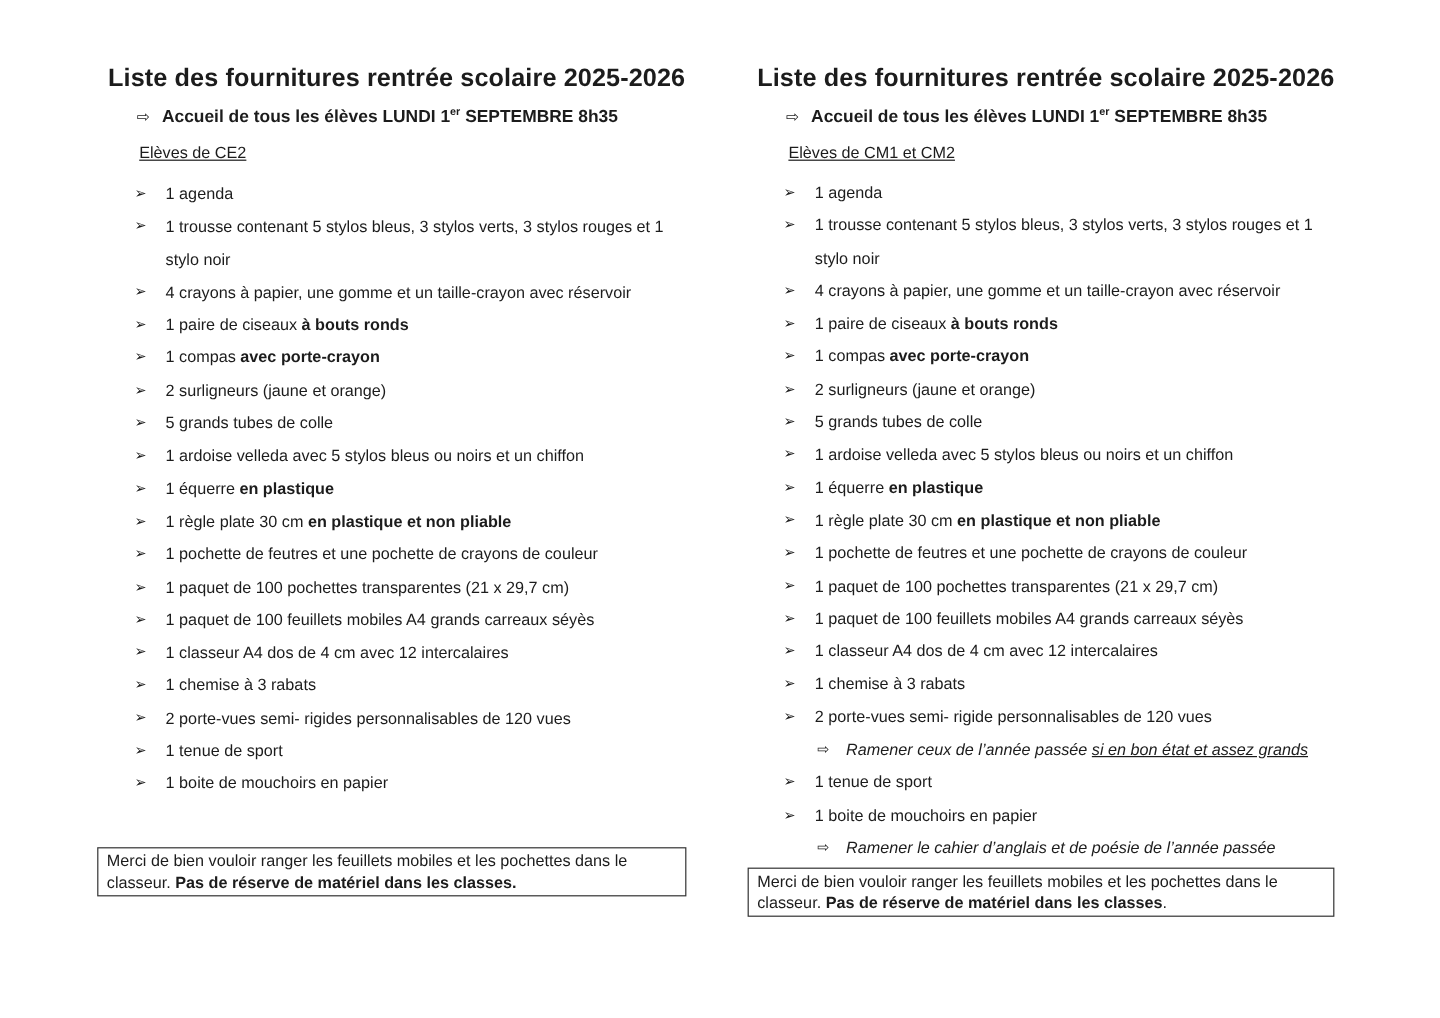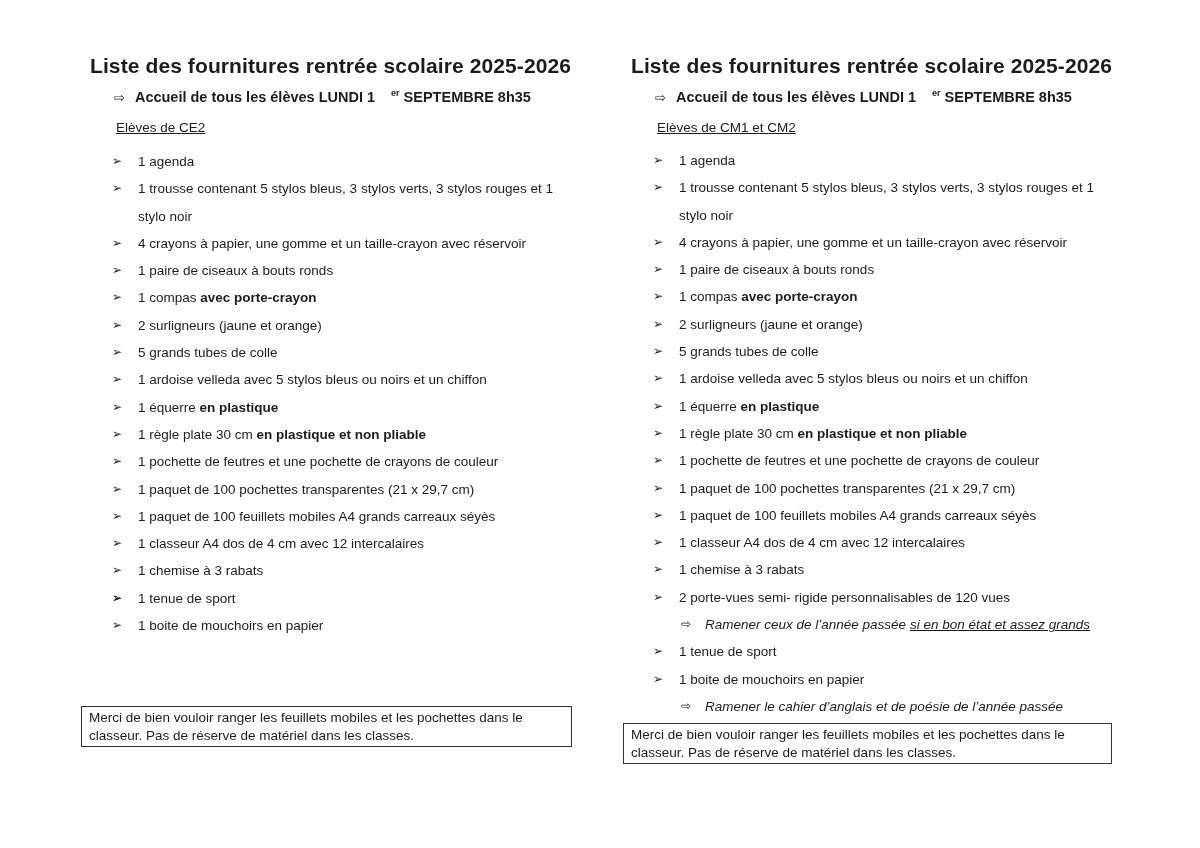--- a/index.html
+++ b/index.html
@@ -6,30 +6,30 @@
   body {
     width: 1200px; height: 848px; background: #ffffff; position: relative; overflow: hidden;
     font-family: "Liberation Sans", sans-serif; color: #1c1c1c;
   }
   .col { position: absolute; top: 0; width: 500px; }
   .col.left { left: 90px; }
   .col.right { left: 631px; }
   .title { position: absolute; top: 54px; left: 0; font-size: 21px; font-weight: bold; white-space: nowrap; letter-spacing: 0.1px; }
   .welcome { position: absolute; top: 88px; left: 24px; font-size: 14.5px; font-weight: bold; white-space: nowrap; }
   .welcome .arrow { font-weight: normal; font-size: 13px; margin-right: 10px; }
-  .welcome sup { font-size: 9px; margin-left: 16px; }
+  .welcome sup { font-size: 9px; }
   .group { position: absolute; top: 120px; left: 0; font-size: 13.5px; text-decoration: underline; white-space: nowrap; margin-left: 26px; }
   ul.items { position: absolute; left: 22px; margin: 0; padding: 0; list-style: none; width: 470px; }
   .col.left ul.items { top: 148px; }
   .col.right ul.items { top: 147px; }
   ul.items li { position: relative; padding-left: 26px; font-size: 13.5px; line-height: 27.3px; }
   ul.items li .bullet { position: absolute; left: 0; top: 0; font-size: 12px; }
   ul.items li.note { padding-left: 52px; font-style: italic; }
   ul.items li.note .bullet { left: 28px; font-style: normal; font-size: 12px; }
-  .b { font-weight: normal; }
+  .b { font-weight: bold; }
   .bu { font-weight: bold; }
   .u { text-decoration: underline; font-style: italic; }
   .notebox {
     position: absolute; border: 1px solid #333; background: #fff;
     font-size: 13.5px; line-height: 18px; padding: 2px 6px 14px 7px; box-sizing: border-box;
   }
   .col.left .notebox { top: 706px; left: -9px; width: 491px; height: 41px; }
   .col.right .notebox { top: 723px; left: -8px; width: 489px; height: 41px; }
 </style>
 </head>
@@ -50,21 +50,21 @@
       <li class=""><span class="bullet">➢</span><span>2 surligneurs (jaune et orange)</span></li>
       <li class=""><span class="bullet">➢</span><span>5 grands tubes de colle</span></li>
       <li class=""><span class="bullet">➢</span><span>1 ardoise velleda avec 5 stylos bleus ou noirs et un chiffon</span></li>
       <li class=""><span class="bullet">➢</span><span>1 équerre </span><span class="bu">en plastique</span></li>
       <li class=""><span class="bullet">➢</span><span>1 règle plate 30 cm </span><span class="bu">en plastique et non pliable</span></li>
       <li class=""><span class="bullet">➢</span><span>1 pochette de feutres et une pochette de crayons de couleur</span></li>
       <li class=""><span class="bullet">➢</span><span>1 paquet de 100 pochettes transparentes (21 x 29,7 cm)</span></li>
       <li class=""><span class="bullet">➢</span><span>1 paquet de 100 feuillets mobiles A4 grands carreaux séyès</span></li>
       <li class=""><span class="bullet">➢</span><span>1 classeur A4 dos de 4 cm avec 12 intercalaires</span></li>
       <li class=""><span class="bullet">➢</span><span>1 chemise à 3 rabats</span></li>
-      <li class=""><span class="bullet">➢</span></li>
+      <li class=""><span class="bullet">➢</span><span>2 porte-vues semi- rigides personnalisables de 120 vues</span></li>
       <li class=""><span class="bullet">➢</span><span>1 tenue de sport</span></li>
       <li class=""><span class="bullet">➢</span><span>1 boite de mouchoirs en papier</span></li>
     </ul>
   <div class="notebox">
     <span>Merci de bien vouloir ranger les feuillets mobiles et les pochettes dans le classeur. </span><span class="b">Pas de réserve de matériel dans les classes.</span><span></span>
   </div>
 </div>
 
 <div class="col right">
   <div class="title">Liste des fournitures rentrée scolaire 2025-2026</div>

